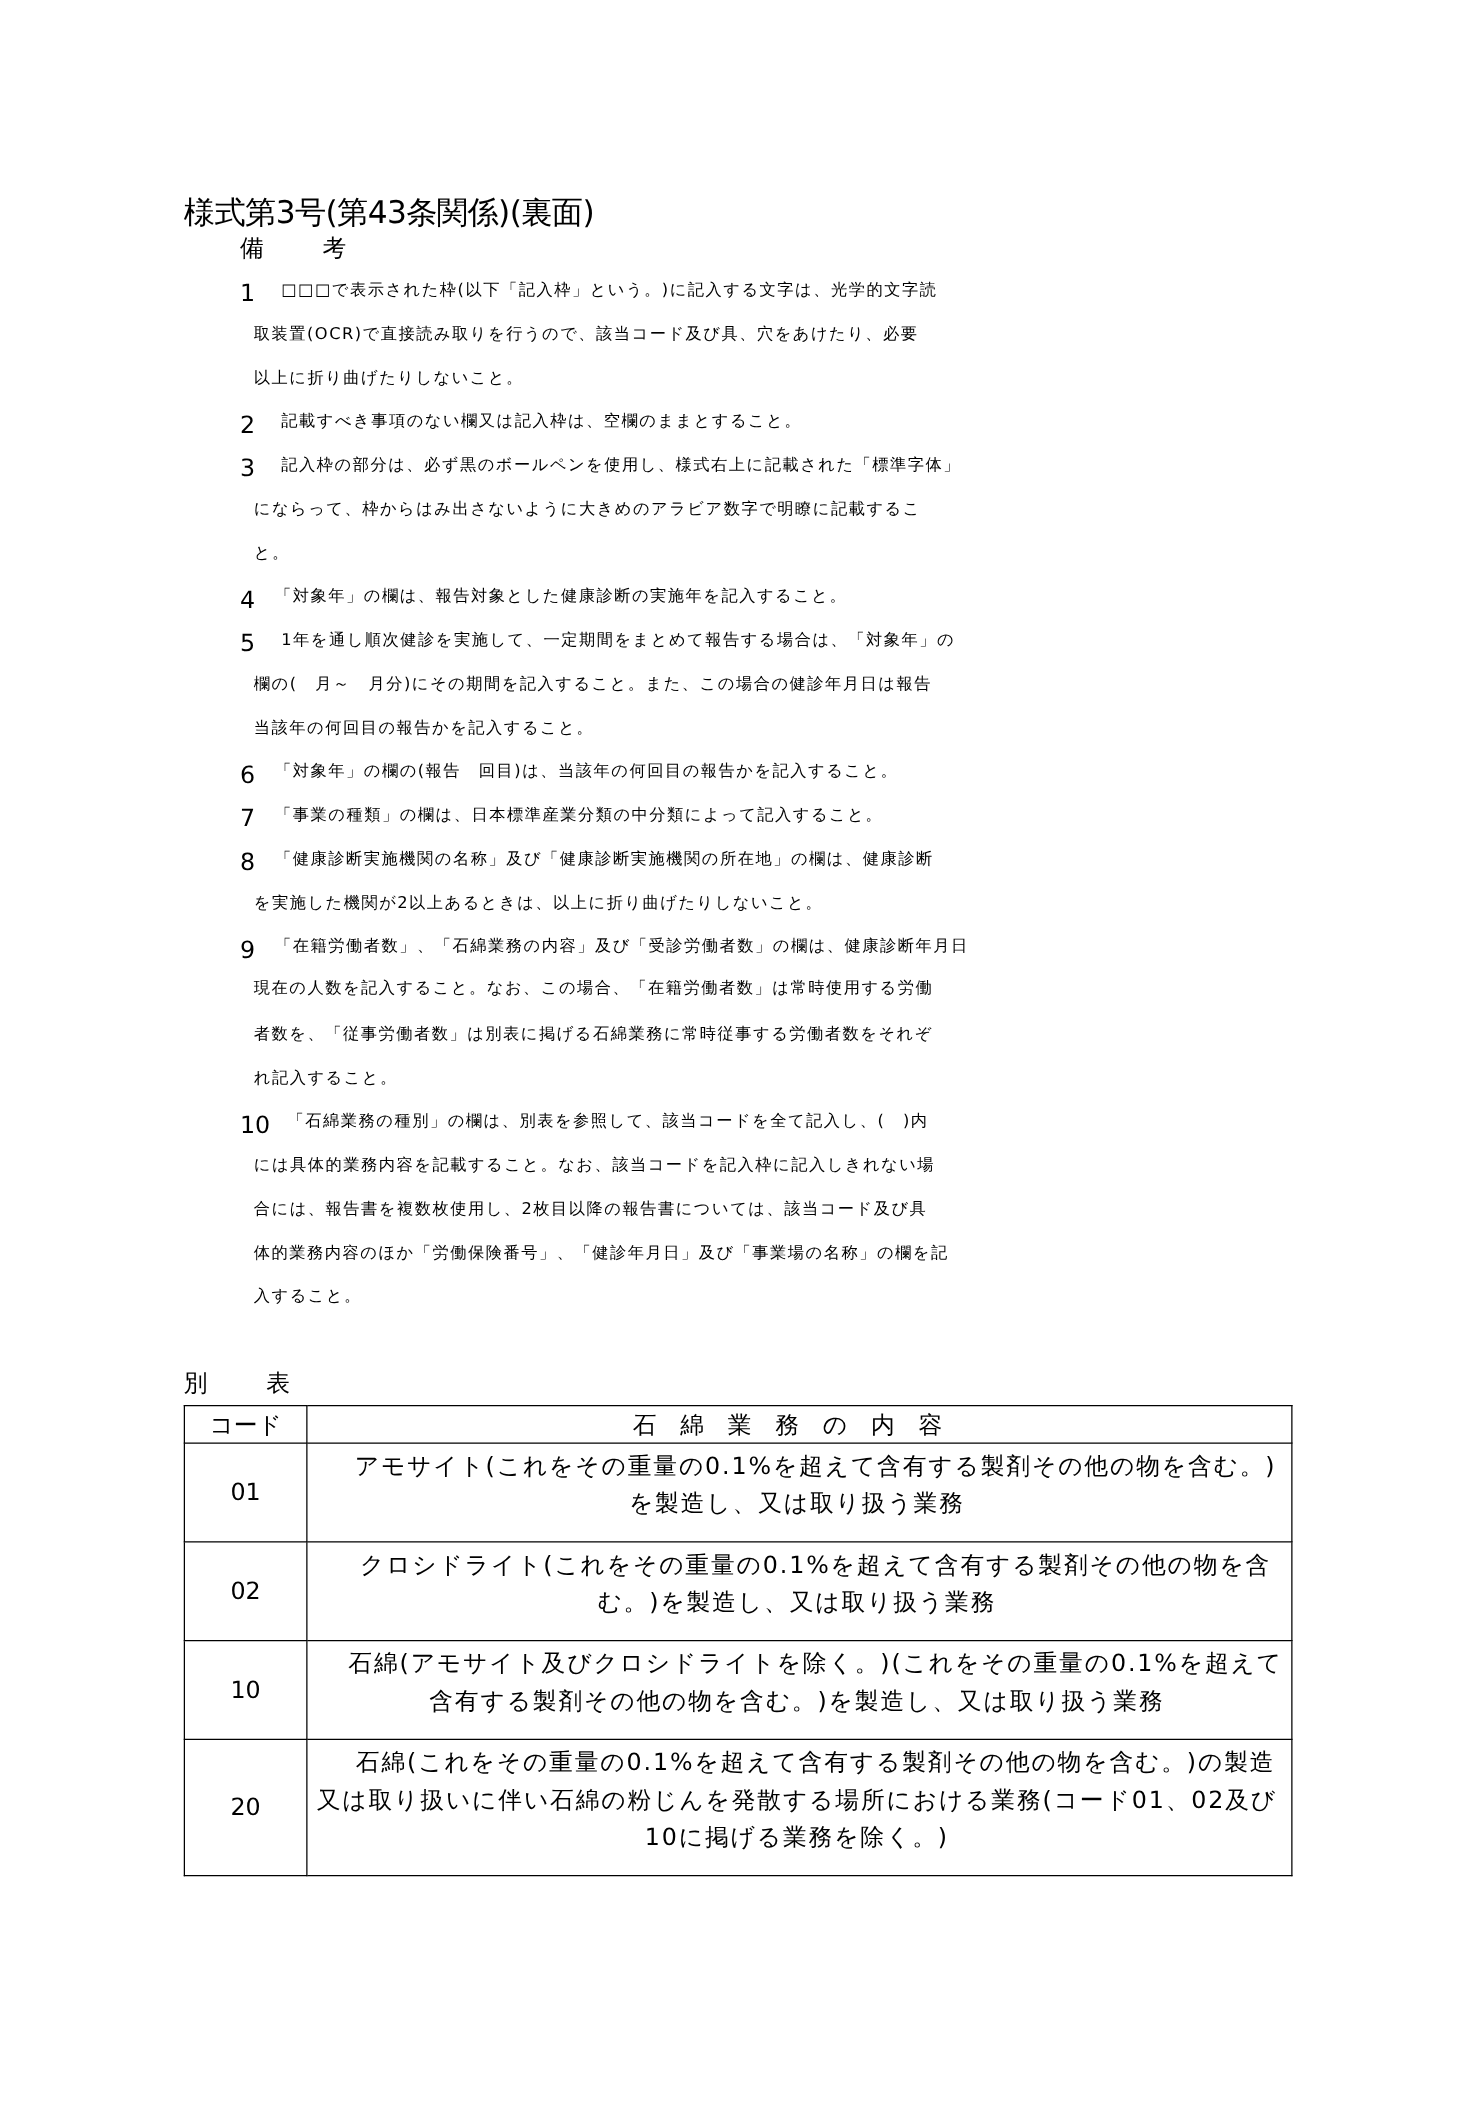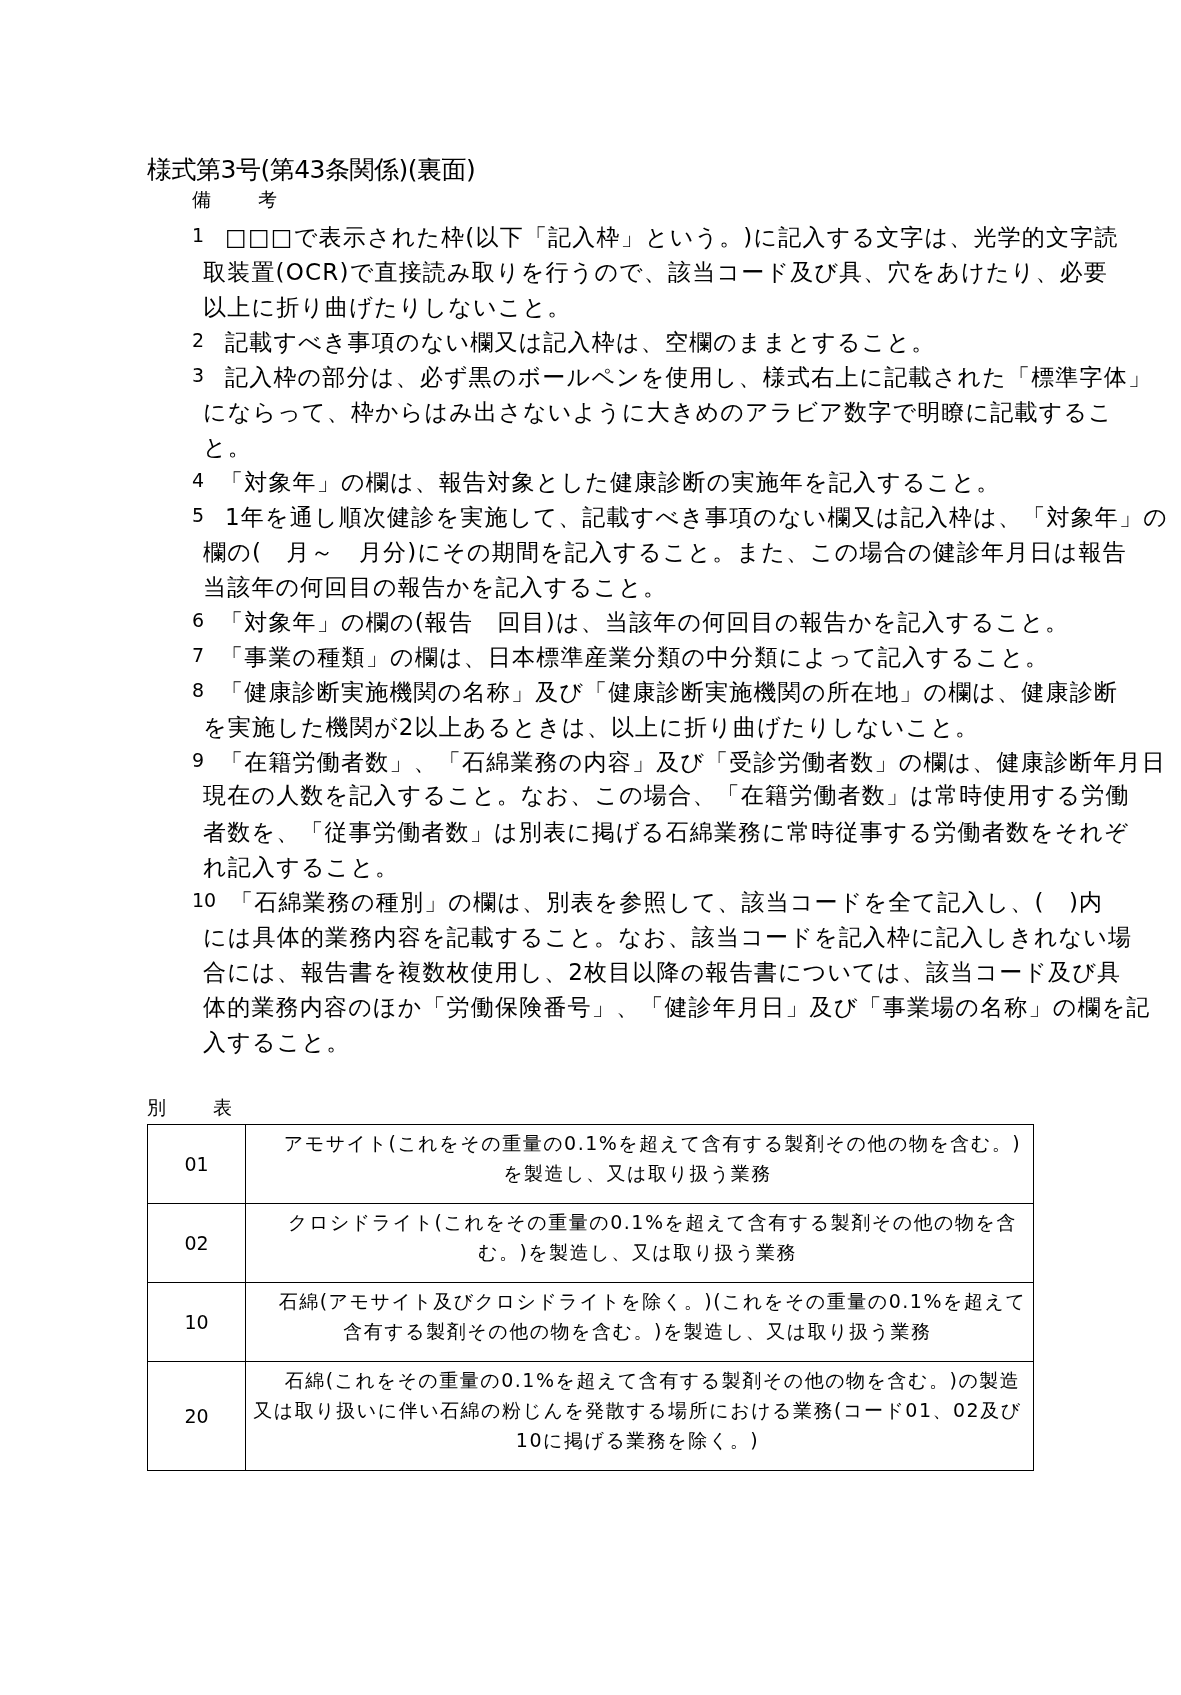--- a/index.html
+++ b/index.html
@@ -4,21 +4,21 @@
 <style>
   html, body { margin: 0; padding: 0; background: #ffffff; }
   body {
     width: 1181px; height: 1695px; position: relative; overflow: hidden;
     font-family: "DejaVu Sans", "Liberation Sans", sans-serif;
     color: #000; font-size: 19px;
   }
   .abs { position: absolute; white-space: nowrap; line-height: 1; }
   .title { left: 147px; top: 157px; font-size: 25px; letter-spacing: -0.5px; }
   .remarks-head { left: 192px; top: 190px; letter-spacing: 14px; }
-  .note-line { position: absolute; white-space: nowrap; line-height: 1; font-size: 23px; letter-spacing: 1.2px; }
+  .note-line { position: absolute; white-space: nowrap; line-height: 1; font-size: 13px; letter-spacing: 1.2px; }
   .num { position: absolute; line-height: 1; font-size: 19px; }
   .beppyo { left: 147px; top: 1098px; letter-spacing: 14px; }
   table.bt {
     position: absolute; left: 147px; top: 1124px; width: 887px;
     border-collapse: collapse; table-layout: fixed;
   }
   table.bt td, table.bt th {
     border: 1.5px solid #000; padding: 0; font-weight: normal;
     font-size: 19px; vertical-align: middle;
   }
@@ -46,21 +46,21 @@
 
   <div class="num" style="left:192px;top:366px">3</div>
   <div class="note-line" style="left:225px;top:366px">記入枠の部分は、必ず黒のボールペンを使用し、様式右上に記載された「標準字体」</div>
   <div class="note-line" style="left:203px;top:401px">にならって、枠からはみ出さないように大きめのアラビア数字で明瞭に記載するこ</div>
   <div class="note-line" style="left:203px;top:436px">と。</div>
 
   <div class="num" style="left:192px;top:471px">4</div>
   <div class="note-line" style="left:220px;top:471px">「対象年」の欄は、報告対象とした健康診断の実施年を記入すること。</div>
 
   <div class="num" style="left:192px;top:506px">5</div>
-  <div class="note-line" style="left:225px;top:506px">1年を通し順次健診を実施して、記載すべき事項のない欄又は記入枠は、「対象年」の</div>
+  <div class="note-line" style="left:225px;top:506px">1年を通し順次健診を実施して、一定期間をまとめて報告する場合は、「対象年」の</div>
   <div class="note-line" style="left:203px;top:541px">欄の(　月～　月分)にその期間を記入すること。また、この場合の健診年月日は報告</div>
   <div class="note-line" style="left:203px;top:576px">当該年の何回目の報告かを記入すること。</div>
 
   <div class="num" style="left:192px;top:611px">6</div>
   <div class="note-line" style="left:220px;top:611px">「対象年」の欄の(報告　回目)は、当該年の何回目の報告かを記入すること。</div>
 
   <div class="num" style="left:192px;top:646px">7</div>
   <div class="note-line" style="left:220px;top:646px">「事業の種類」の欄は、日本標準産業分類の中分類によって記入すること。</div>
 
   <div class="num" style="left:192px;top:681px">8</div>
@@ -81,20 +81,24 @@
   <div class="note-line" style="left:203px;top:1031px">入すること。</div>
 
   <div class="abs beppyo">別　表</div>
 
   <table class="bt">
     <colgroup>
         <col style="width:98px">
         <col>
       </colgroup>
     <tbody>
+        <tr>
+      <th>コード</th>
+      <th class="content-h">石綿業務の内容</th>
+    </tr>
     <tr style="height:61px">
       <td class="code">01</td>
       <td class="desc"><span class="indent"></span><span>アモサイト(これをその重量の0.1%を超えて含有する製剤その他の物を含む。)を製造し、又は取り扱う業務</span></td>
     </tr>
     <tr style="height:62px">
       <td class="code">02</td>
       <td class="desc"><span class="indent"></span><span>クロシドライト(これをその重量の0.1%を超えて含有する製剤その他の物を含む。)を製造し、又は取り扱う業務</span></td>
     </tr>
     <tr style="height:63px">
       <td class="code">10</td>

